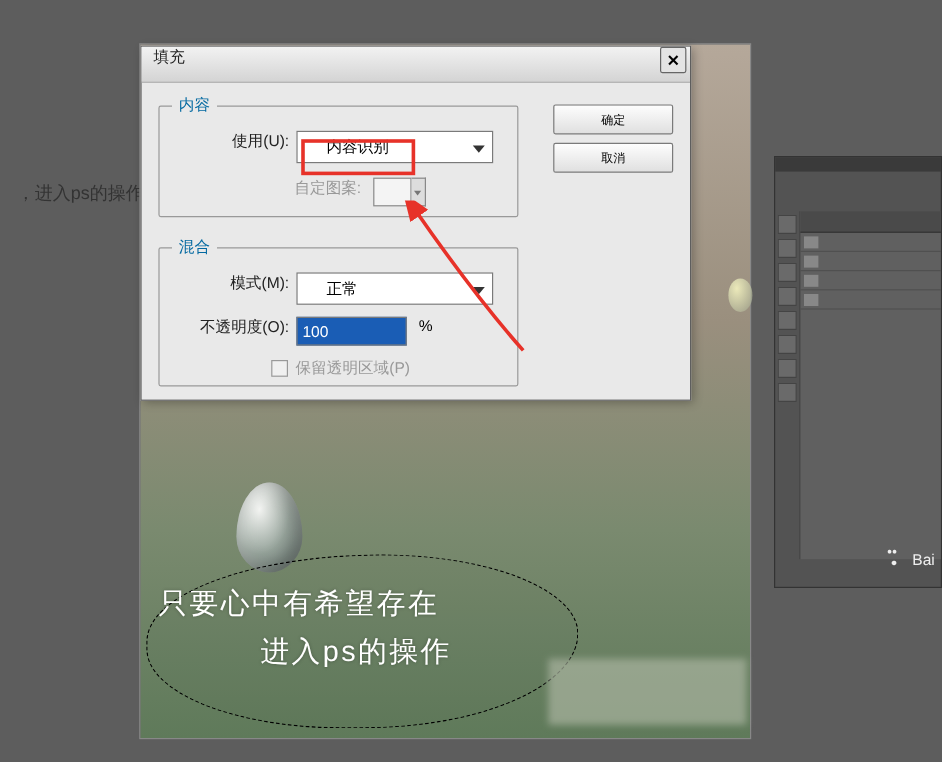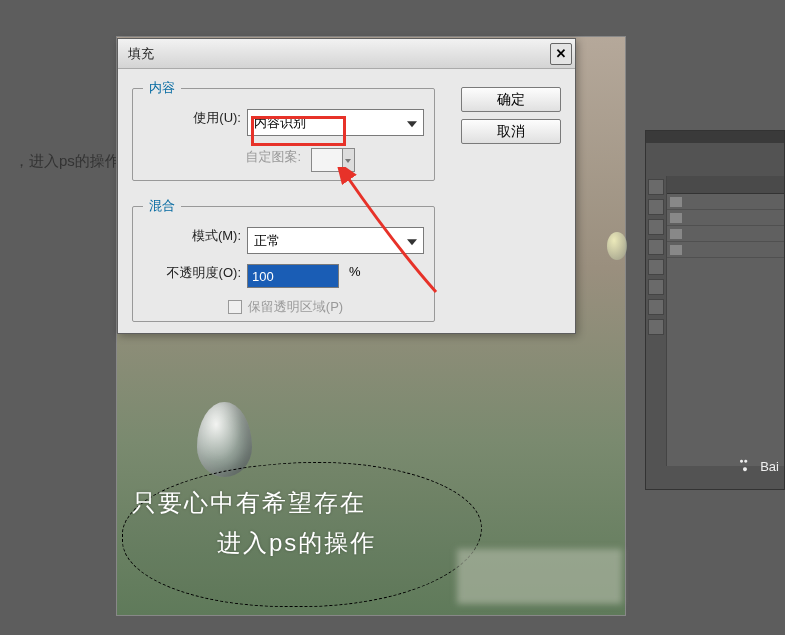--- a/index.html
+++ b/index.html
@@ -144,21 +144,21 @@
       height: 296px;
       background: #e9e9e9;
       border: 1px solid #5e5e5e;
       box-shadow: 2px 2px 8px rgba(0,0,0,0.3);
     }
     .titlebar {
       height: 30px;
       background: linear-gradient(#f2f2f2, #d4d4d4);
       border-bottom: 1px solid #aaa;
       display: flex;
-      align-items: center;
+      align-items: flex-start;
       justify-content: space-between;
       padding: 0 3px 0 10px;
     }
     .titlebar-title {
       font-size: 13px;
       color: #222;
     }
     .close-btn {
       width: 22px; height: 22px;
       background: #e4e4e4;
@@ -202,27 +202,27 @@
     .row-label {
       text-align: right;
       width: 104px;
       padding-right: 6px;
       color: #222;
       font-size: 13px;
     }
     .row-label.disabled { color: #999; }
     .combo {
       position: relative;
-      width: 177px;
+      width: 164px;
       height: 27px;
       background: #fff;
       border: 1px solid #7a7a7a;
       display: flex;
       align-items: center;
-      padding-left: 6px;
+      padding-left: 24px;
       font-size: 13px;
     }
     .combo::after {
       content: "";
       position: absolute;
       right: 6px; top: 50%;
       transform: translateY(-30%);
       border-left: 5px solid transparent;
       border-right: 5px solid transparent;
       border-top: 6px solid #333;
@@ -286,21 +286,21 @@
     .btn {
       position: absolute;
       right: 14px;
       width: 100px; height: 25px;
       background: linear-gradient(#fdfdfd, #e0e0e0);
       border: 1px solid #7a7a7a;
       border-radius: 2px;
       display: flex;
       align-items: center;
       justify-content: center;
-      font-size: 14px;
+      font-size: 10px;
       cursor: pointer;
     }
     .btn-ok { top: 18px; }
     .btn-cancel { top: 50px; }
     .arrow {
       position: absolute;
       left: 218px; top: 98px;
       width: 110px; height: 130px;
       pointer-events: none;
     }

